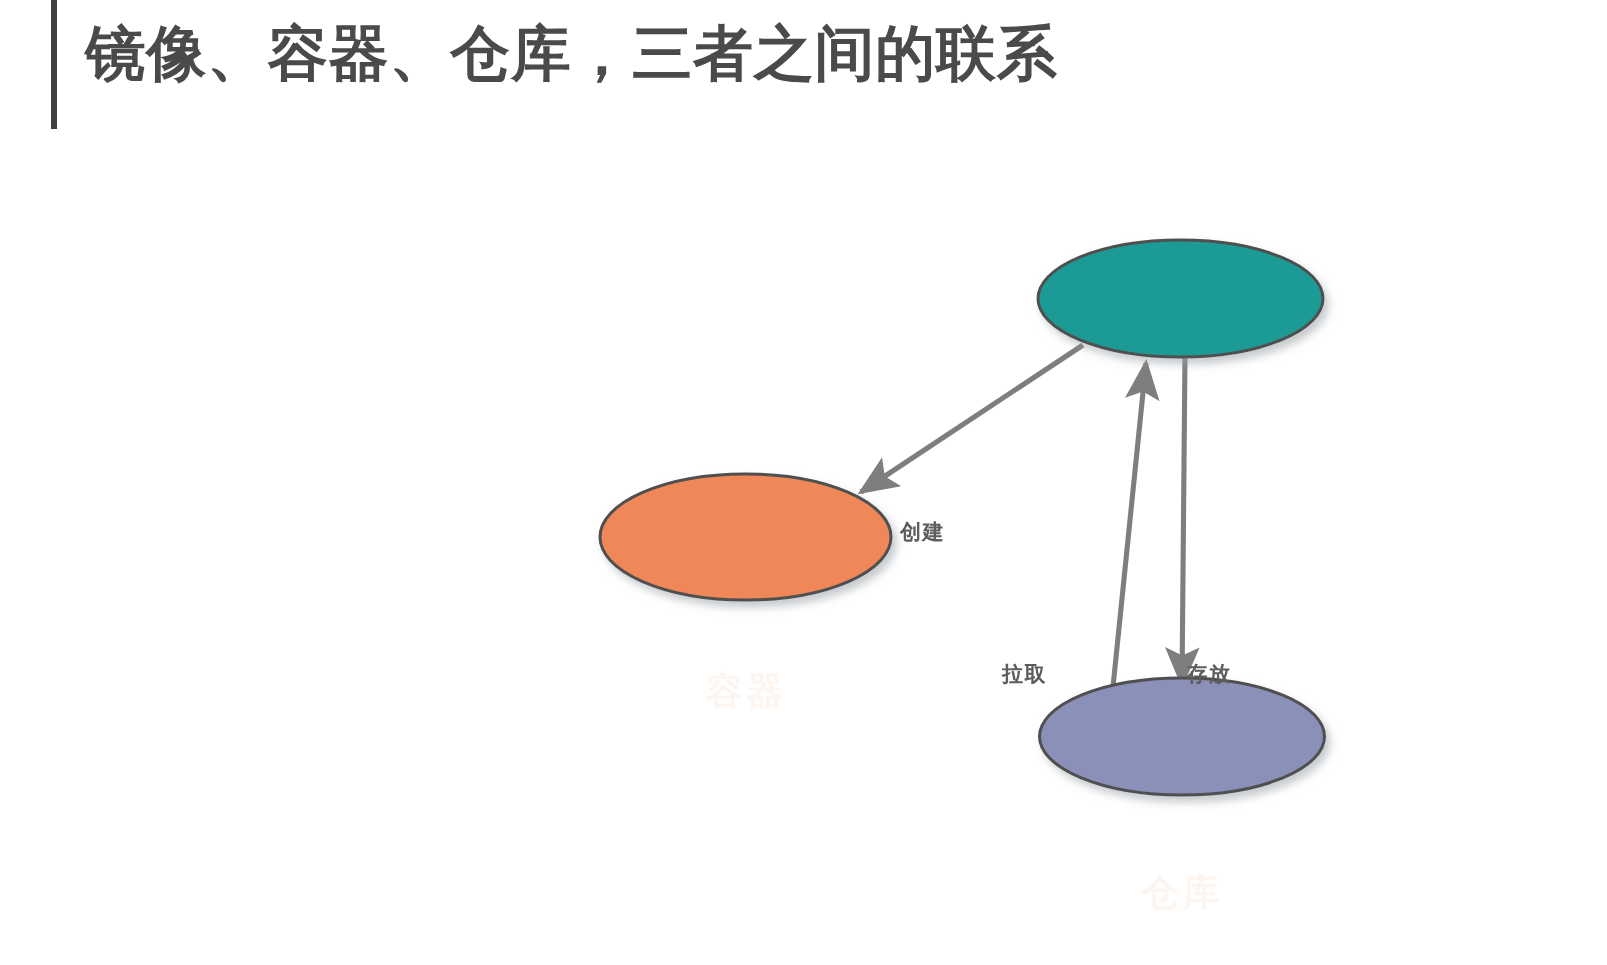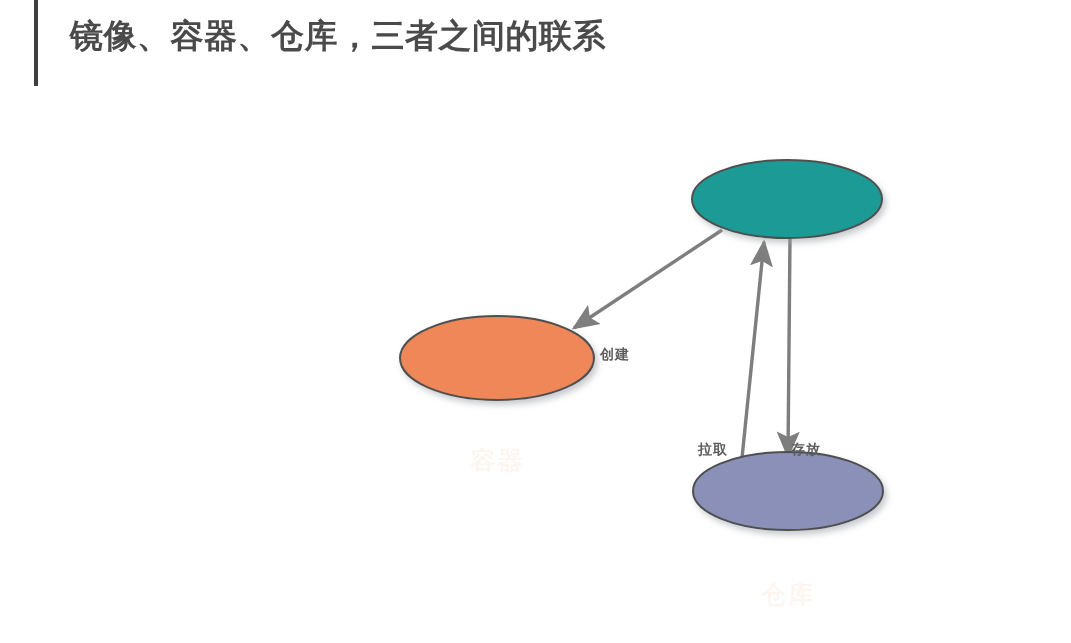--- a/index.html
+++ b/index.html
@@ -30,23 +30,23 @@
   #title-rule {
     position: absolute;
     left: 34px;
     top: 0px;
     width: 4px;
     height: 86px;
     background: #3f3f3f;
   }
   #page-title {
     position: absolute;
-    left: 70px;
+    left: 57px;
     top: 16px;
-    font-size: 33px;
+    font-size: 40px;
     line-height: 40px;
     font-weight: bold;
     color: #4a4a4a;
     letter-spacing: 0.5px;
     white-space: nowrap;
   }
 
   
   #diagram {
     position: absolute;
@@ -77,21 +77,21 @@
 
   .edge-label {
     position: absolute;
     color: #5d5d5d;
     font-size: 14px;
     font-weight: bold;
     letter-spacing: 1px;
     white-space: nowrap;
   }
   #edge-label-create { left: 600px; top: 246px; }
-  #edge-label-pull   { left: 698px; top: 341px; }
+  #edge-label-pull   { left: 668px; top: 341px; }
   #edge-label-push   { left: 791px; top: 341px; font-family: Liberation Mono, monospace; }
 </style>
 </head>
 <body>
 
 <div id="page">
 
   <div id="header">
     <div id="title-rule"></div>
     <div id="page-title">镜像、容器、仓库，三者之间的联系</div>

